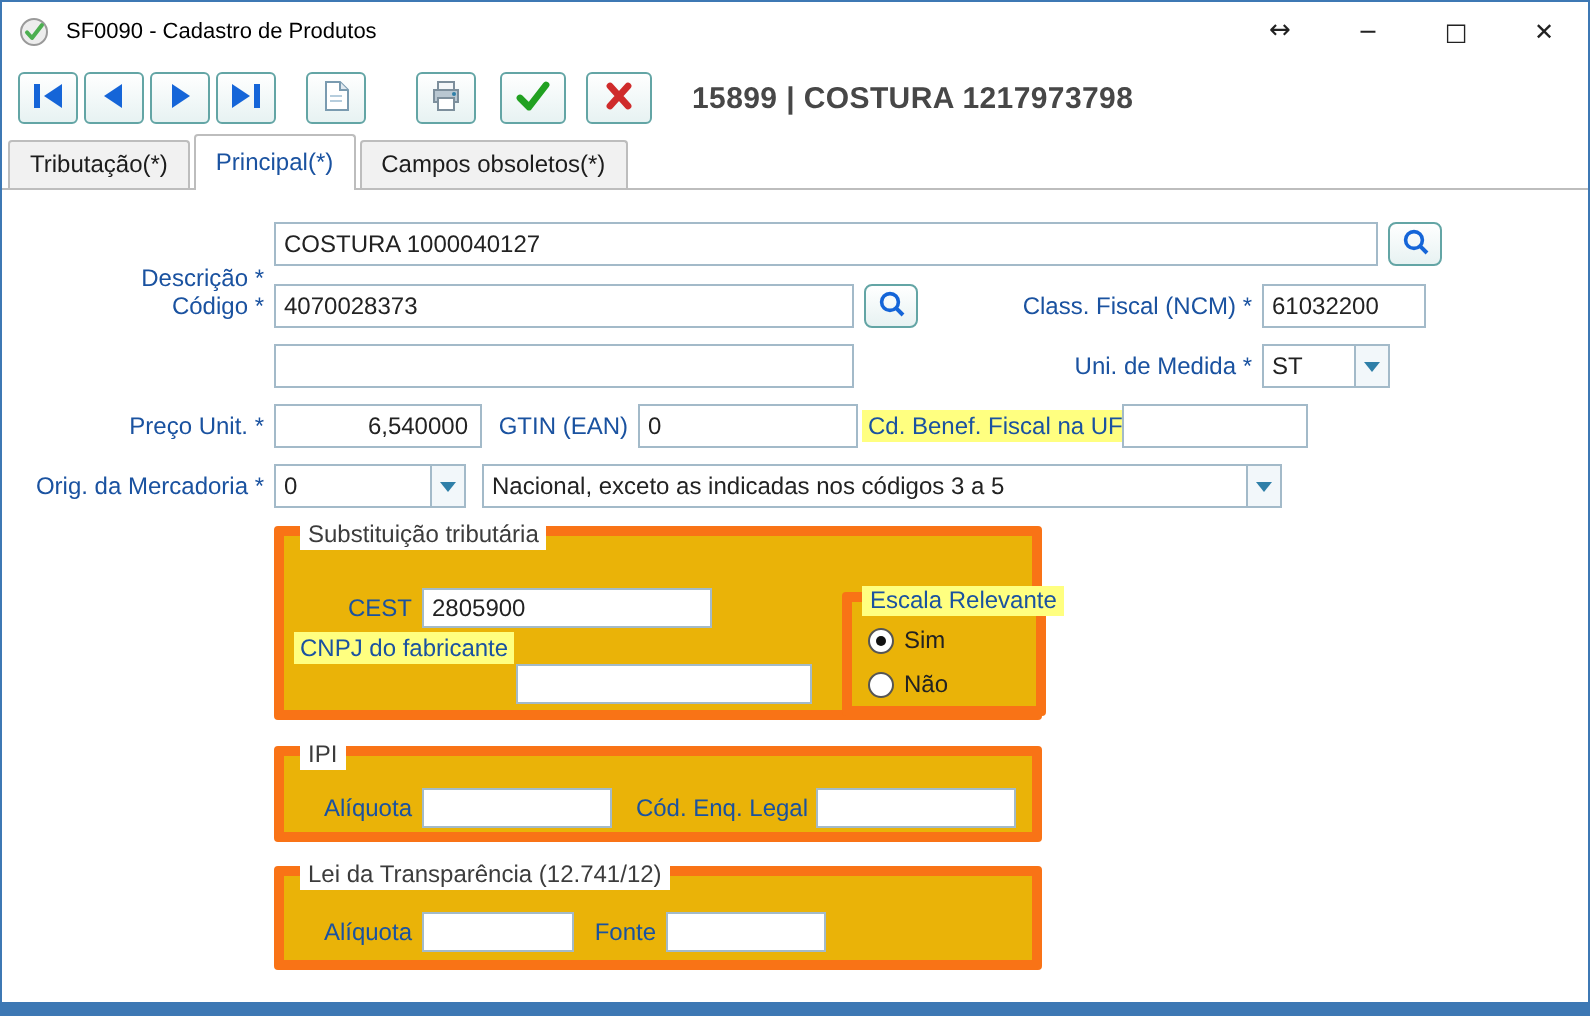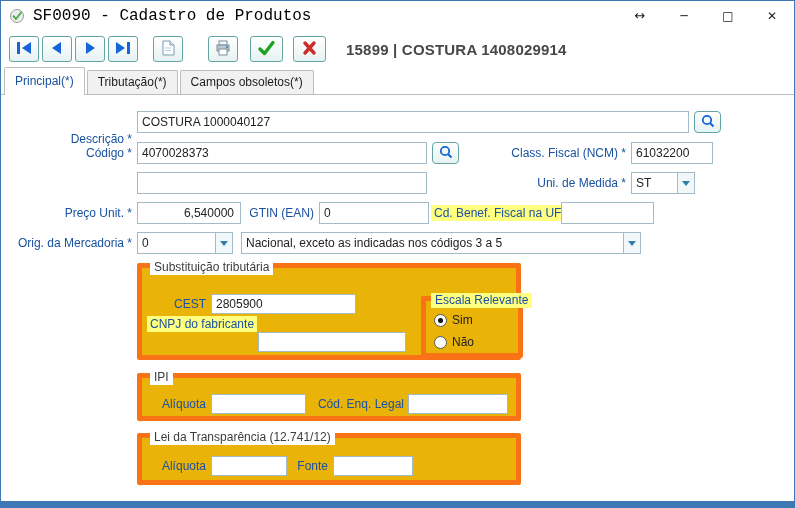--- a/index.html
+++ b/index.html
@@ -5,21 +5,21 @@
   * { margin:0; padding:0; box-sizing:border-box; }
   html,body { background:#cfcfcf; }
   .window {
     position:relative; width:795px; height:508px; background:#fff;
     border:1px solid #3d78b4; overflow:hidden;
     font-family:"Liberation Sans", sans-serif; font-size:12px; color:#222;
   }
   
   .titlebar { position:absolute; top:0; left:0; right:0; height:30px; background:#fff; display:flex; align-items:center; }
   .app-icon { margin-left:8px; width:16px; height:16px; flex:0 0 16px; }
-  .title { margin-left:8px; font-size:16px; color:#000; white-space:nowrap;font-family:Liberation Mono, monospace; }
+  .title { margin-left:8px; font-size:11px; color:#000; white-space:nowrap; }
   .win-controls { position:absolute; right:0; top:0; height:30px; display:flex; }
   .win-glyph { width:44px; height:30px; line-height:30px; text-align:center; font-size:13px; color:#222; background:transparent; border:none; cursor:default; font-family:"DejaVu Sans", sans-serif; }
   .win-btn { width:44px; height:30px; background:transparent; border:none; font-size:12px; color:#222; cursor:default; font-family:"DejaVu Sans", sans-serif; }
   
   .toolbar { position:absolute; top:30px; left:0; right:0; height:37px; background:#fff; }
   .tbtn { position:absolute; top:5px; width:30px; height:26px; border:1px solid #63a5a5; border-radius:3px;
           background:linear-gradient(#ffffff,#e7f2f2); display:flex; align-items:center; justify-content:center; padding:0; cursor:default; }
   .tbtn.wide { width:33px; }
   .record-header { position:absolute; left:345px; top:0; height:37px; line-height:37px; font-size:15px; font-weight:bold; color:#474747; letter-spacing:.2px; white-space:nowrap; }
   
@@ -132,27 +132,27 @@
           </svg>
       </span>
     </button>
     <button class="tbtn wide" style="left:292px;">
       <span>
         <svg width="17" height="16" viewBox="0 0 17 16">
             <path d="M4 3 L13 13 M13 3 L4 13" fill="none" stroke="#cf2b2b" stroke-width="3.4" stroke-linecap="round"></path>
           </svg>
       </span>
     </button>
-    <span class="record-header">15899 | COSTURA 1408029914</span>
+    <span class="record-header">15899 | COSTURA 1217973798</span>
   </div>
 
   <div class="tabline"></div>
   <div class="tabbar">
+    <div class="tab">Tributação(*)</div>
     <div class="tab active">Principal(*)</div>
-    <div class="tab">Tributação(*)</div>
     <div class="tab">Campos obsoletos(*)</div>
   </div>
 
   <div class="flbl" style="left:0; top:110px; width:131px;margin-top:17px;">Descrição *</div>
   <input class="finput" style="left: 136px; top: 110px; width: 552px;" value="COSTURA 1000040127">
   <button class="sbtn" style="left:693px; top:110px;">
     <span>
       <svg width="16" height="16" viewBox="0 0 16 16">
           <circle cx="7" cy="7" r="4.2" fill="none" stroke="#1565d8" stroke-width="1.8"></circle>
           <line x1="10.2" y1="10.2" x2="13.5" y2="13.5" stroke="#1565d8" stroke-width="2"></line>

